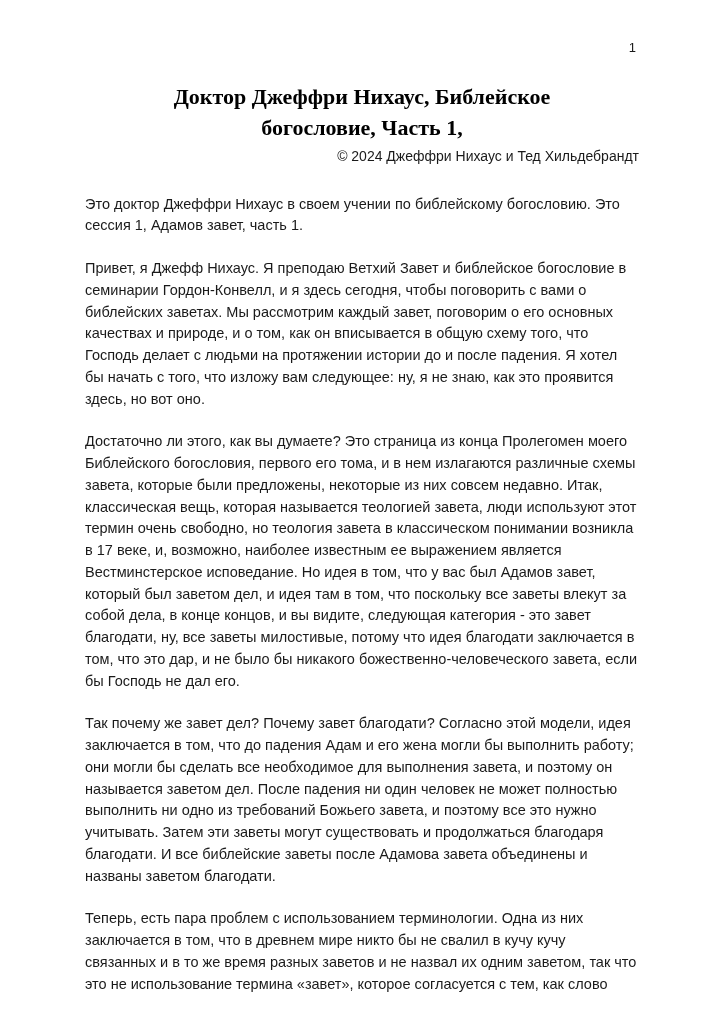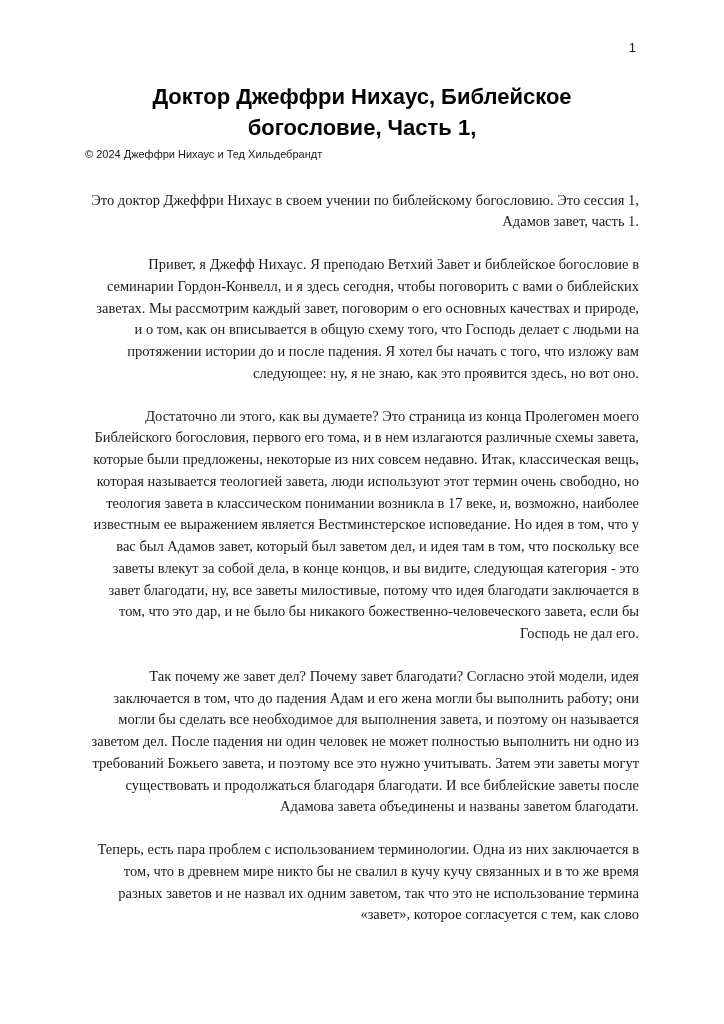--- a/index.html
+++ b/index.html
@@ -26,40 +26,40 @@
     font-size: 13px;
     color: #1a1a1a;
   }
   .title {
     margin: 42px 0 4px 0;
     text-align: center;
     font-size: 22px;
     font-weight: bold;
     line-height: 1.4;
     color: #000000;
+    font-family: Liberation Serif, serif;
   }
   .title .title-line {
     display: block;
   }
   .copyright {
-    text-align: left;
-    font-size: 11px;
+    text-align: right;
+    font-size: 14px;
     margin: 2px 0 0 0;
     color: #1a1a1a;
   }
   .body-text {
     margin-top: 30px;
   }
   .body-text p {
     font-size: 14.5px;
     line-height: 1.5;
     margin: 0 0 21px 0;
-    text-align: right;
+    text-align: left;
     color: #1a1a1a;
-    font-family: Liberation Serif, serif;
   }
 </style>
 </head>
 <body>
 
 <div class="page">
 
   <div class="page-number">1</div>
 
   <h1 class="title">

